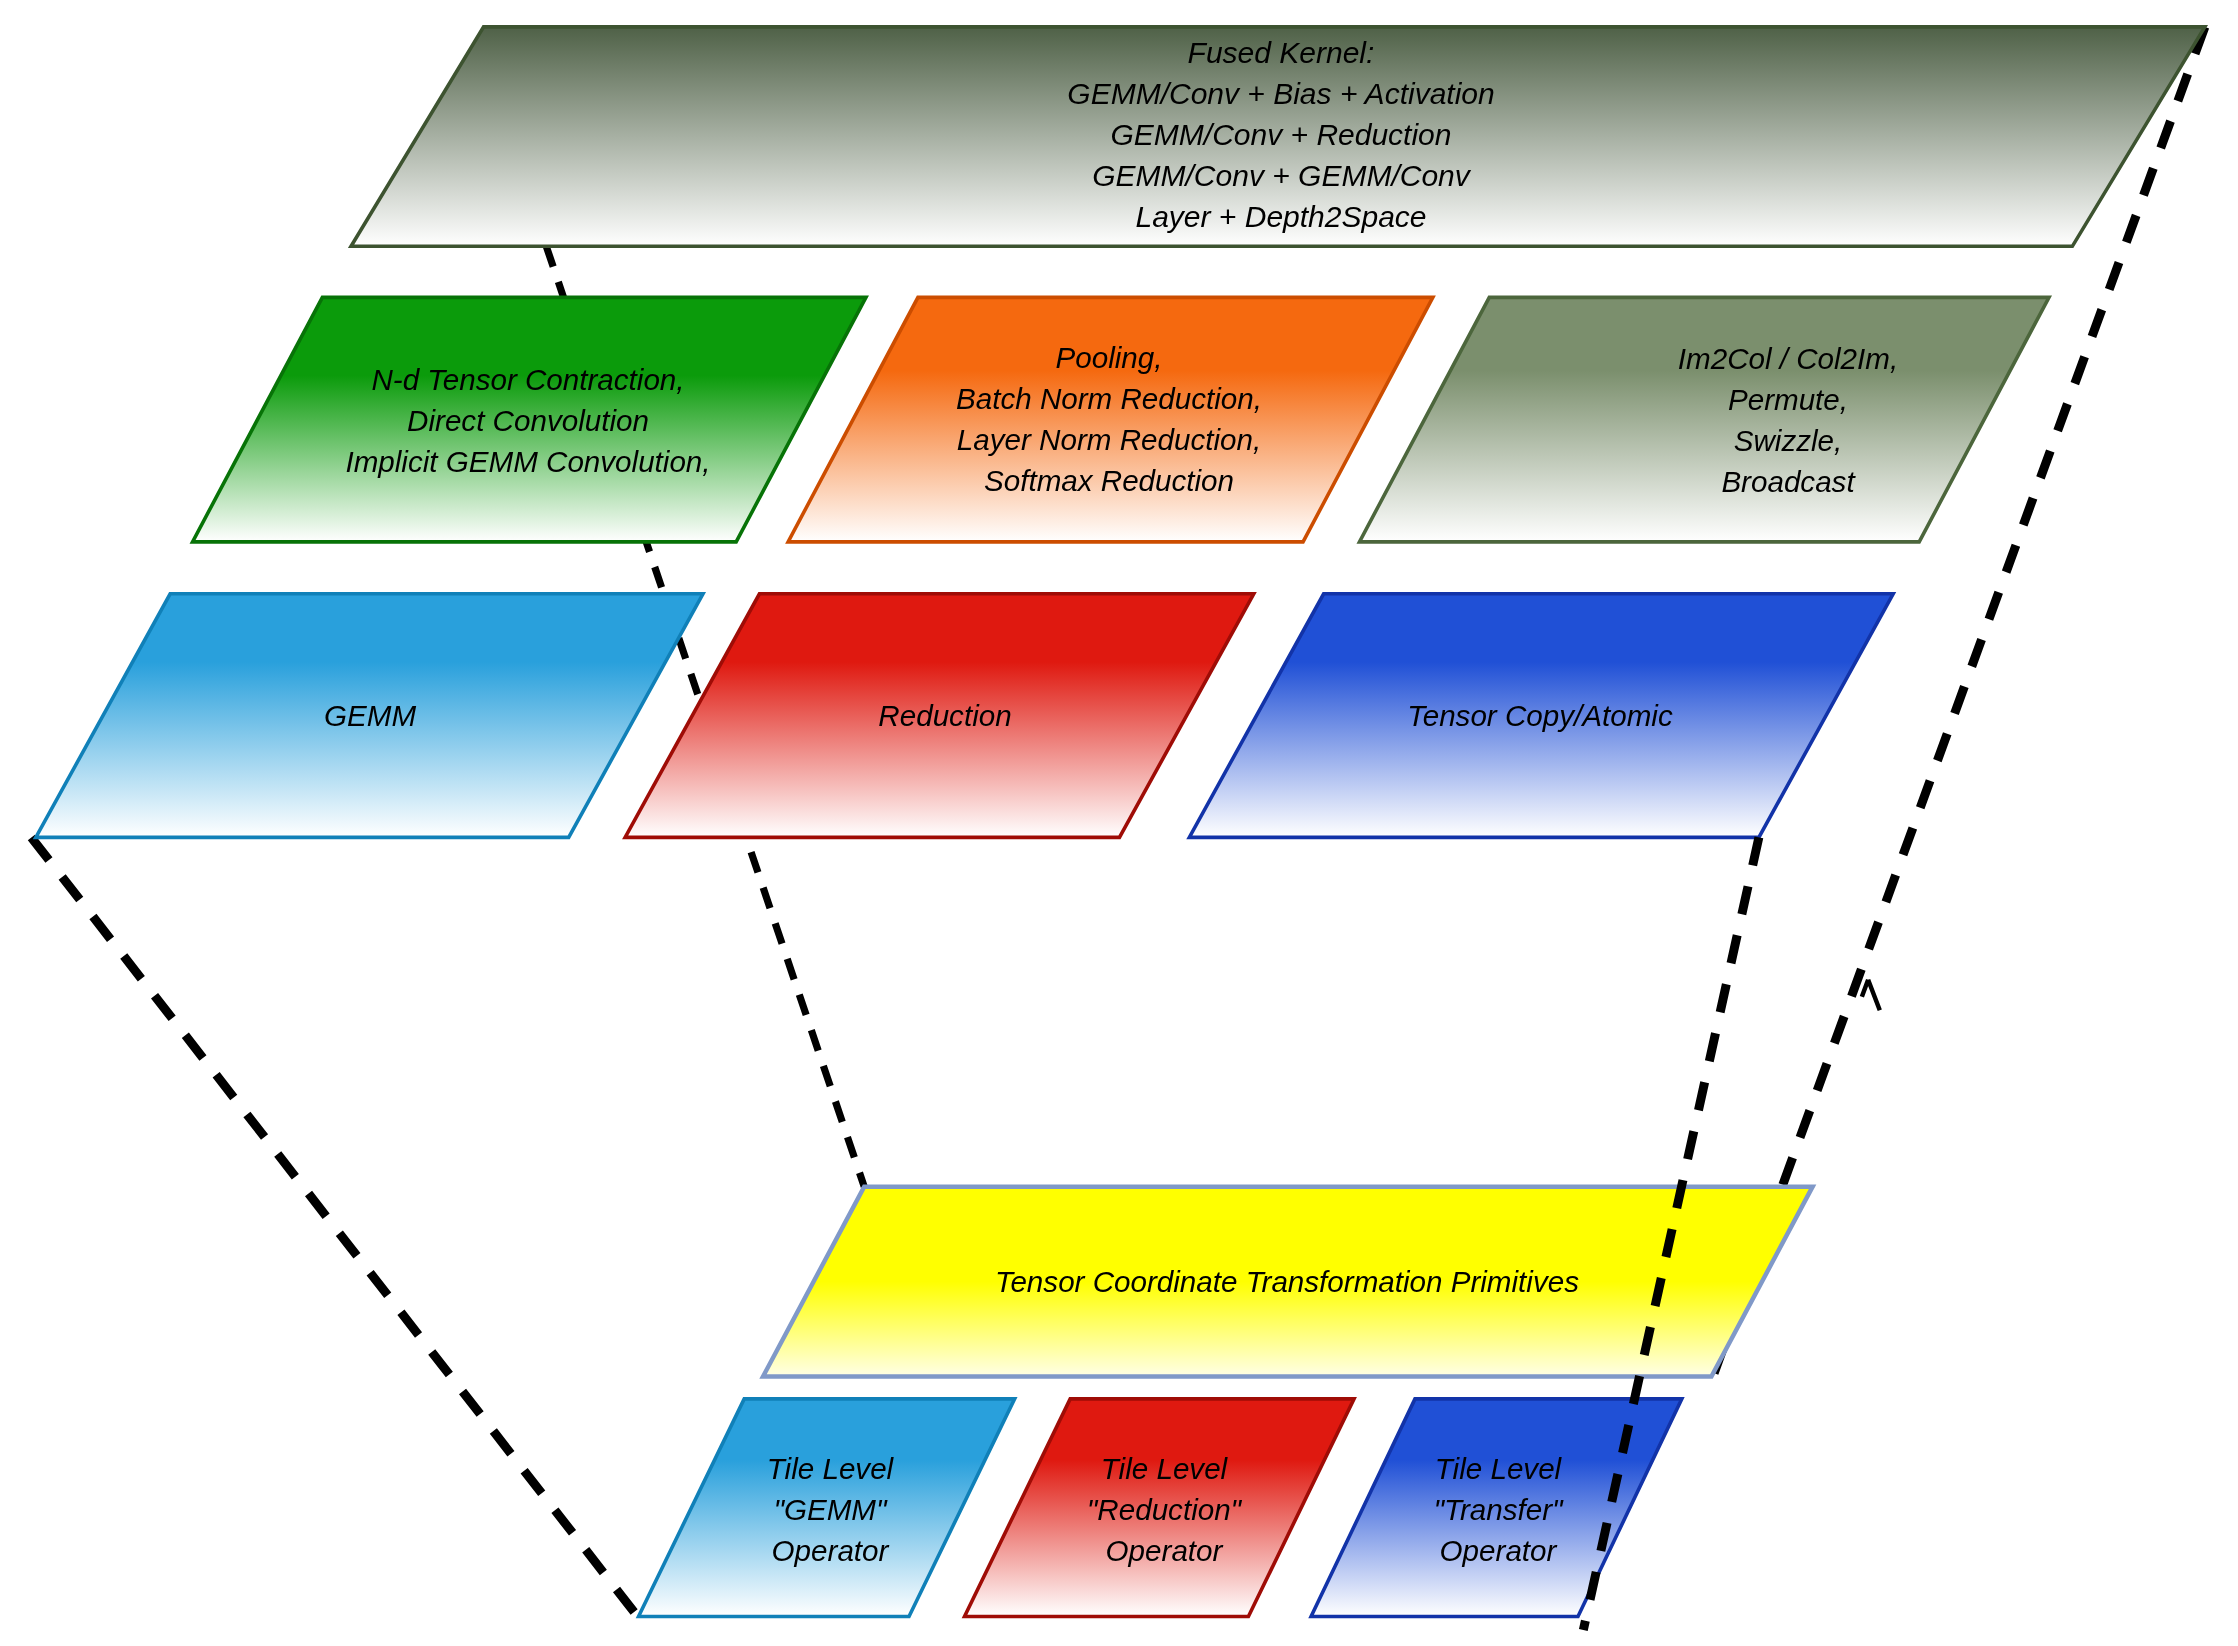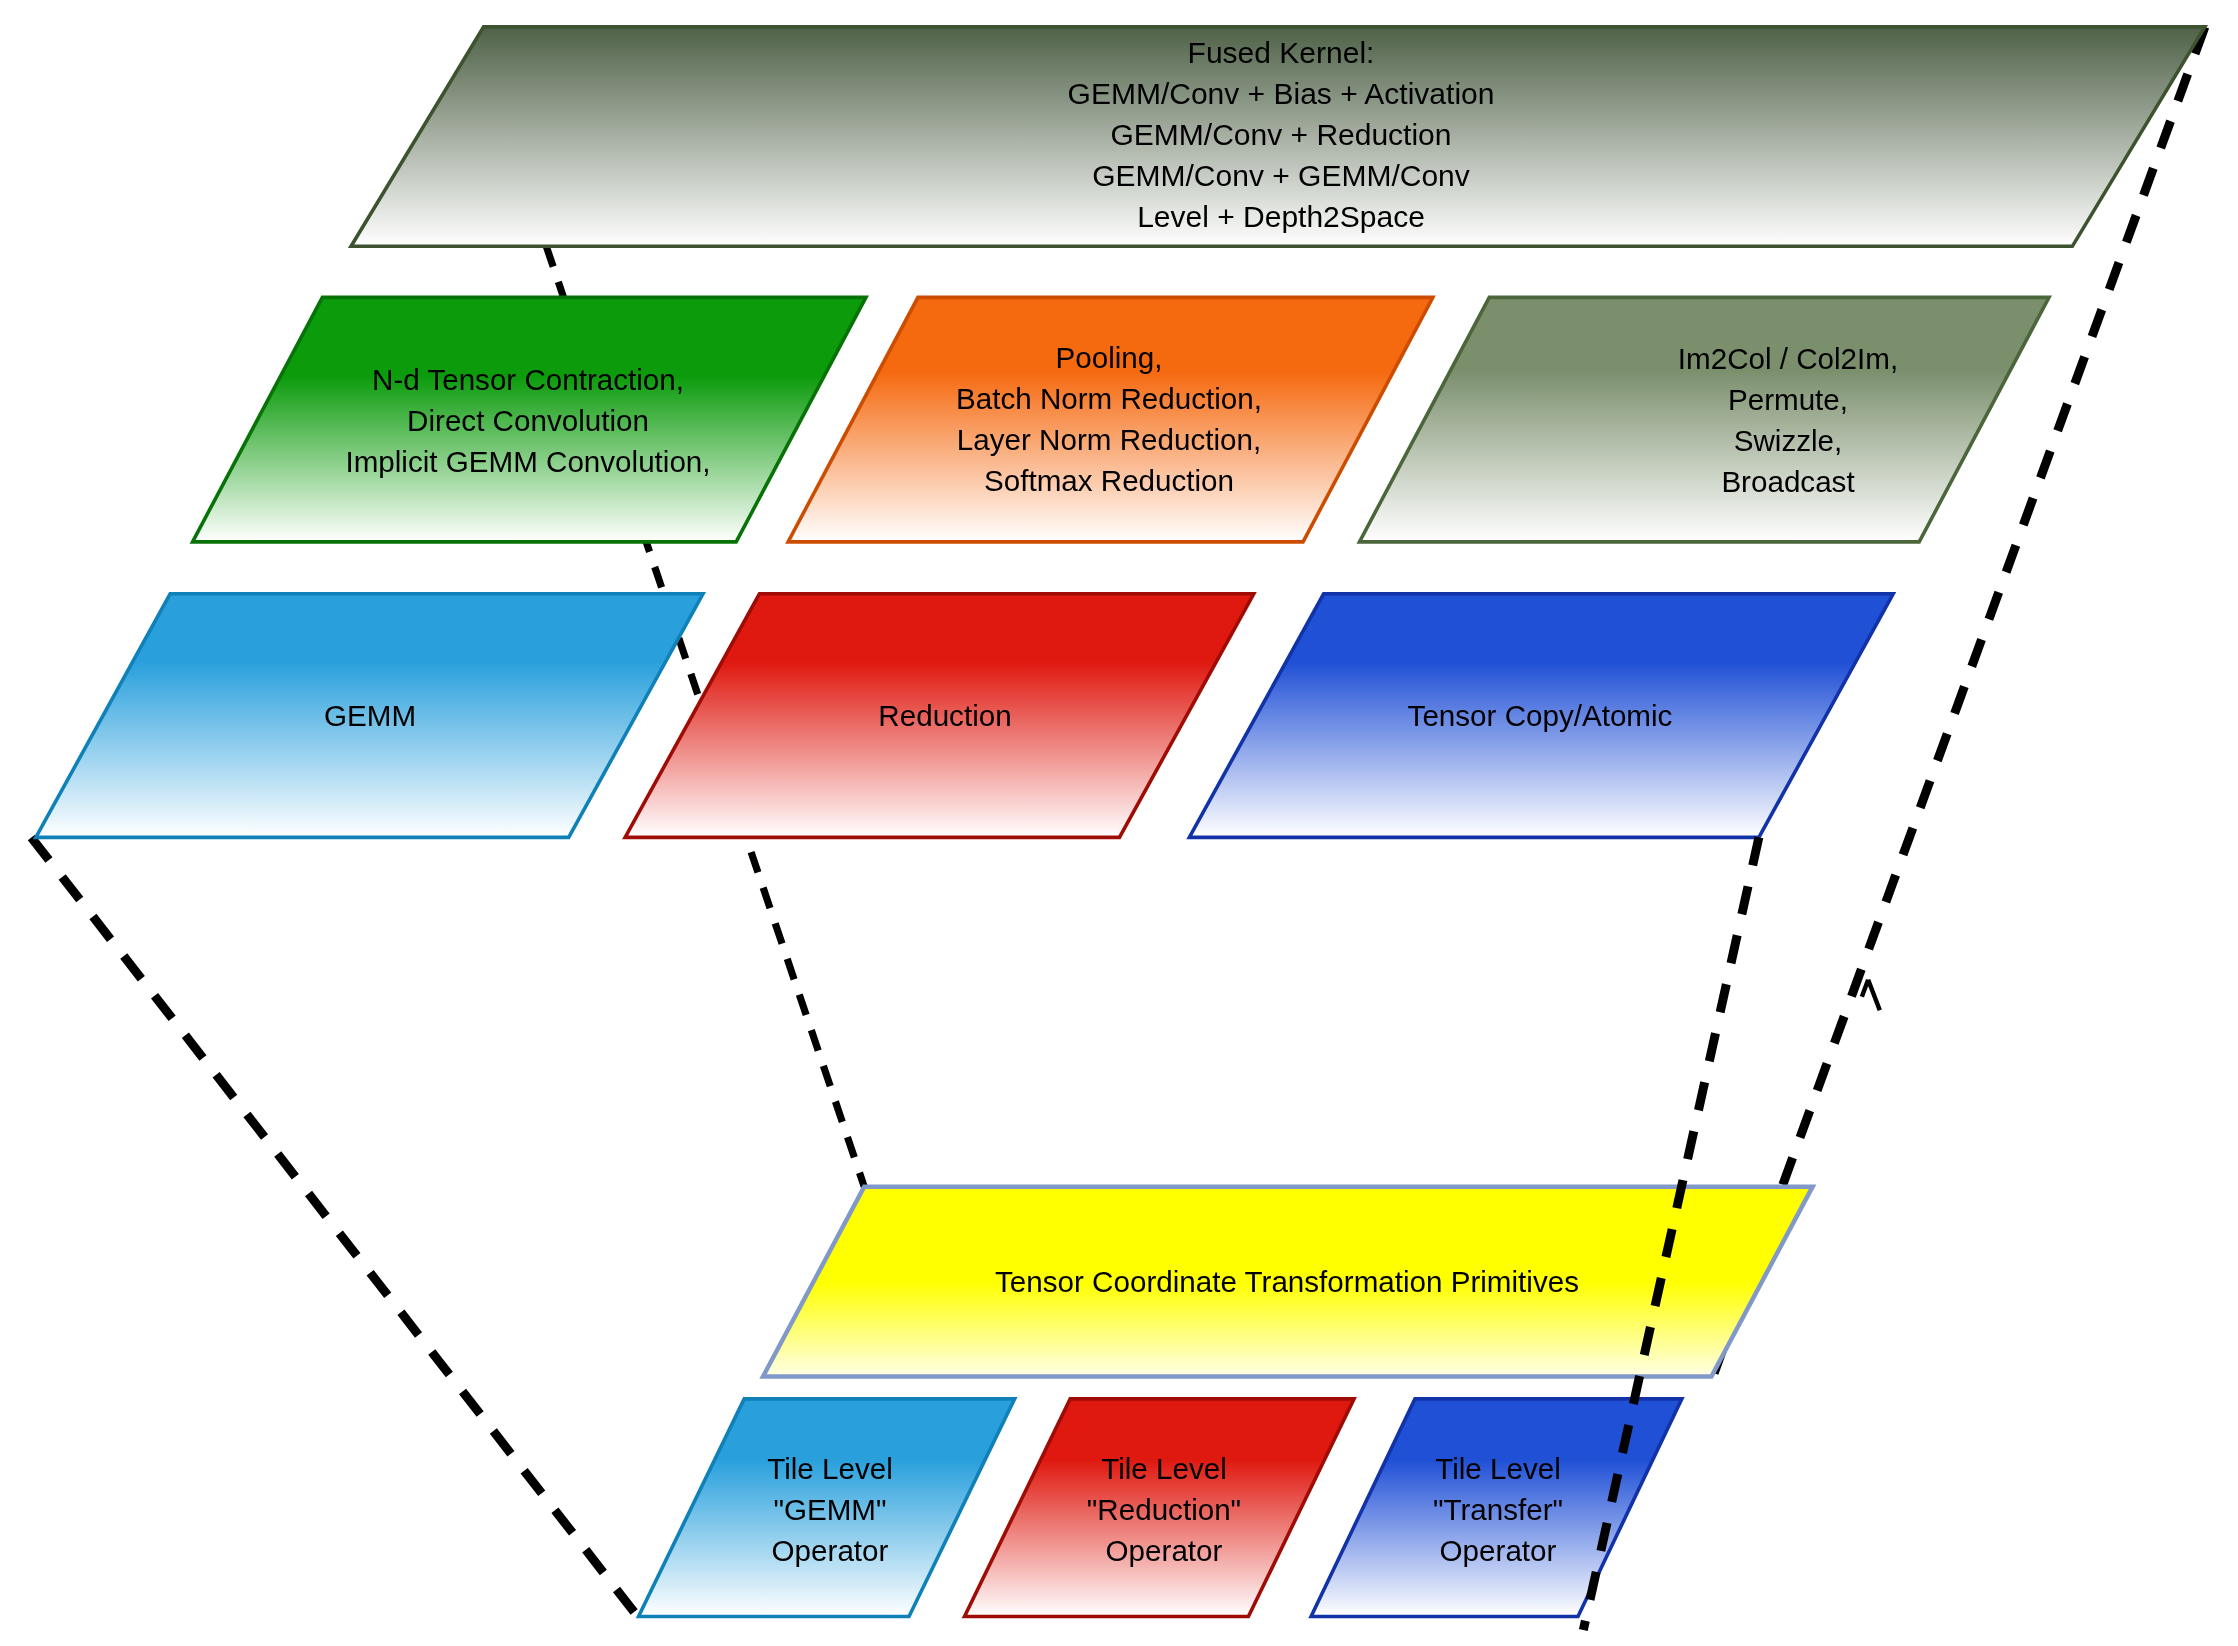--- a/index.html
+++ b/index.html
@@ -12,20 +12,21 @@
   }
   .stage svg{position:absolute;left:0;top:0;width:2238px;height:1647px;}
   .lbl{
     position:absolute;
     transform:translate(-50%,-50%);
     text-align:center;
     color:#000000;
     font-size:29.6px;
     line-height:41px;
     white-space:nowrap;
+    font-style:italic;
   }
   .lbl.big{font-size:30px;}
 </style>
 </head>
 <body>
 
 <div class="stage">
 
   <svg viewBox="0 0 2499 1839">
     <defs>
@@ -98,21 +99,21 @@
       <line x1="1964" y1="935" x2="1768" y2="1820" stroke-width="10" stroke-dasharray="32 24" stroke="#000000"></line>
       <path d="M2086,1094 L2099,1128 M2086,1094 L2079,1113" fill="none" stroke-width="5" stroke="#000000"></path>
     </g>
   </svg>
 
   <div class="lbl big" style="left:1281px;top:134px;">
     <div>Fused Kernel:</div>
     <div>GEMM/Conv + Bias + Activation</div>
     <div>GEMM/Conv + Reduction</div>
     <div>GEMM/Conv + GEMM/Conv</div>
-    <div>Level + Depth2Space</div>
+    <div>Layer + Depth2Space</div>
   </div>
 
   <div class="lbl" style="left:528px;top:420px;">
     <div>N-d Tensor Contraction,</div>
     <div>Direct Convolution</div>
     <div>Implicit GEMM Convolution,</div>
   </div>
 
   <div class="lbl" style="left:1109px;top:419px;">
     <div>Pooling,</div>

